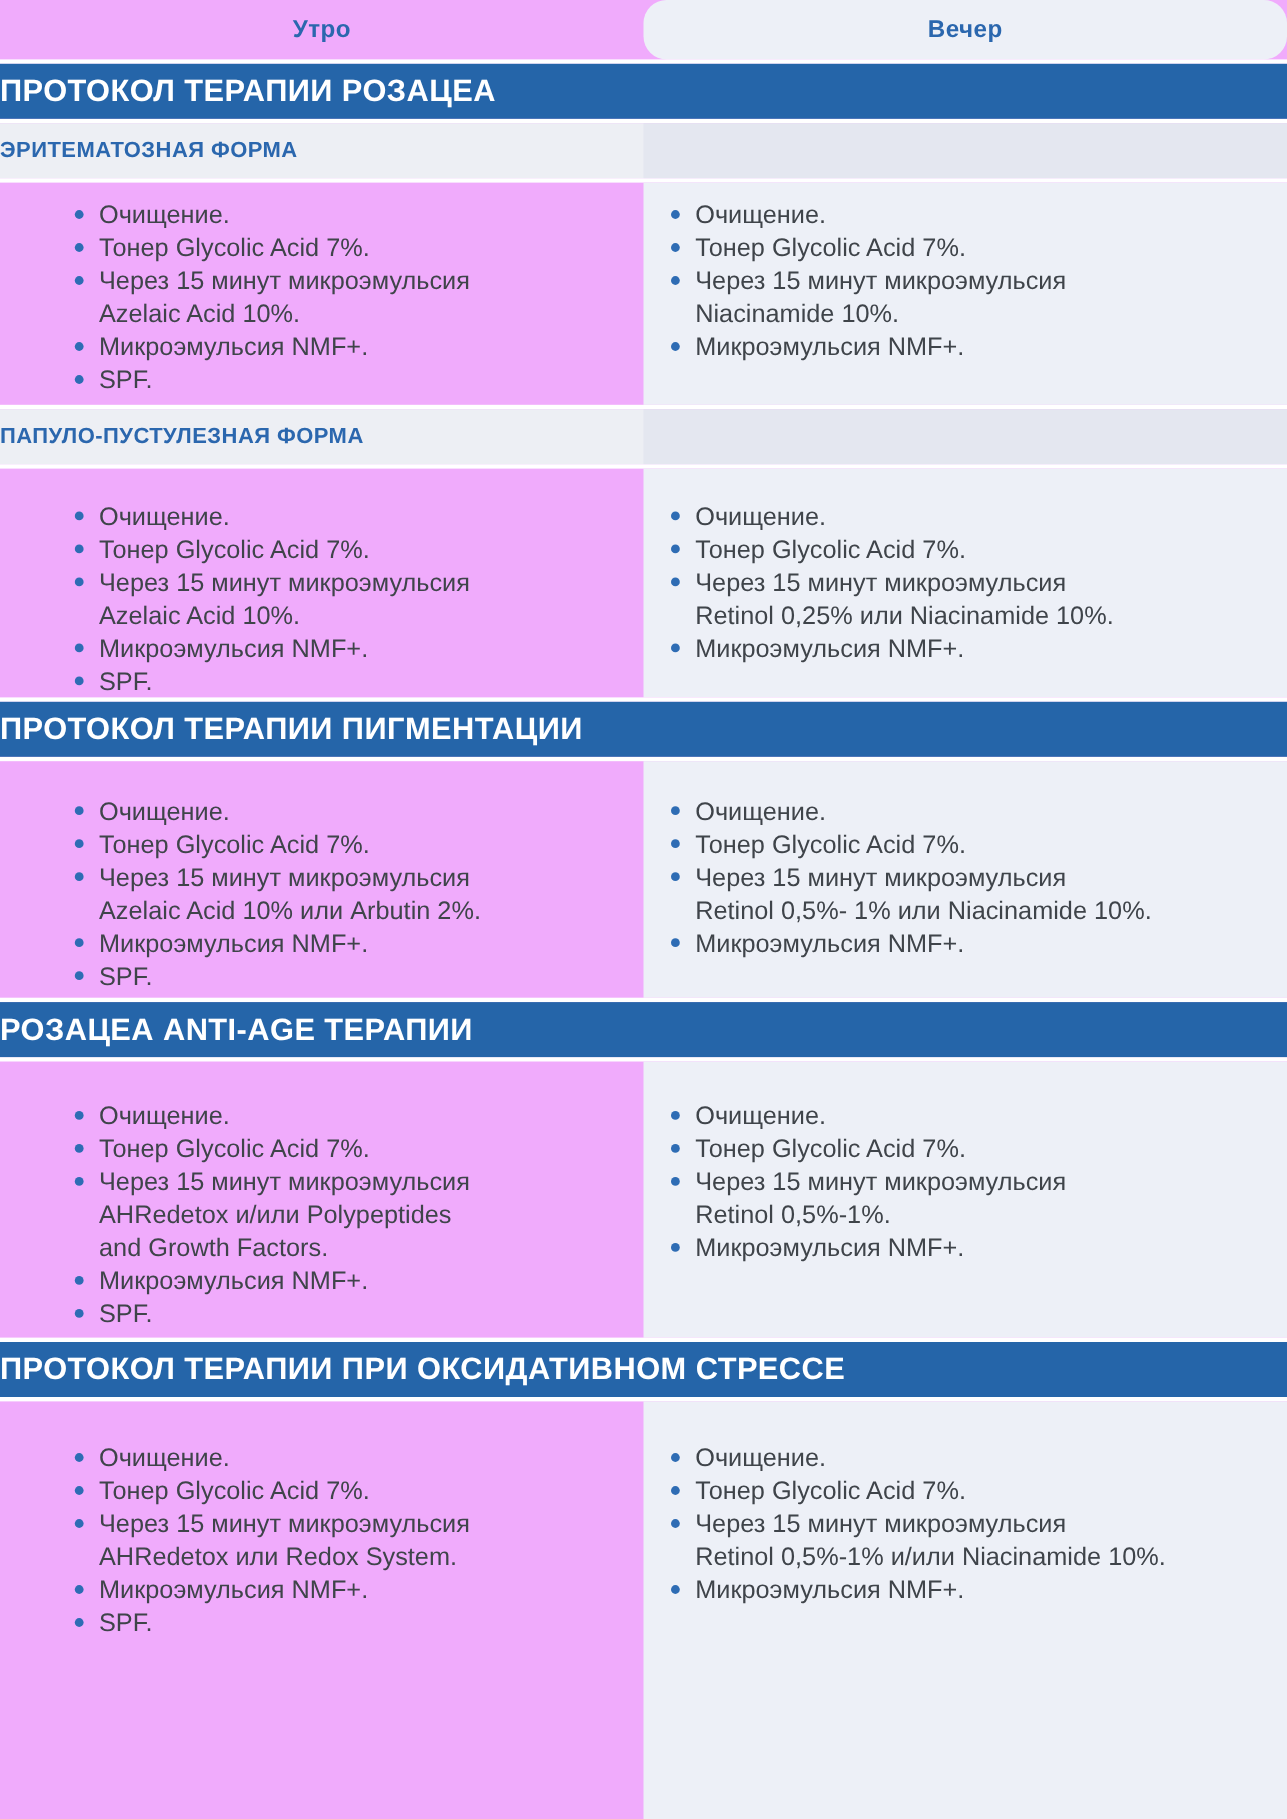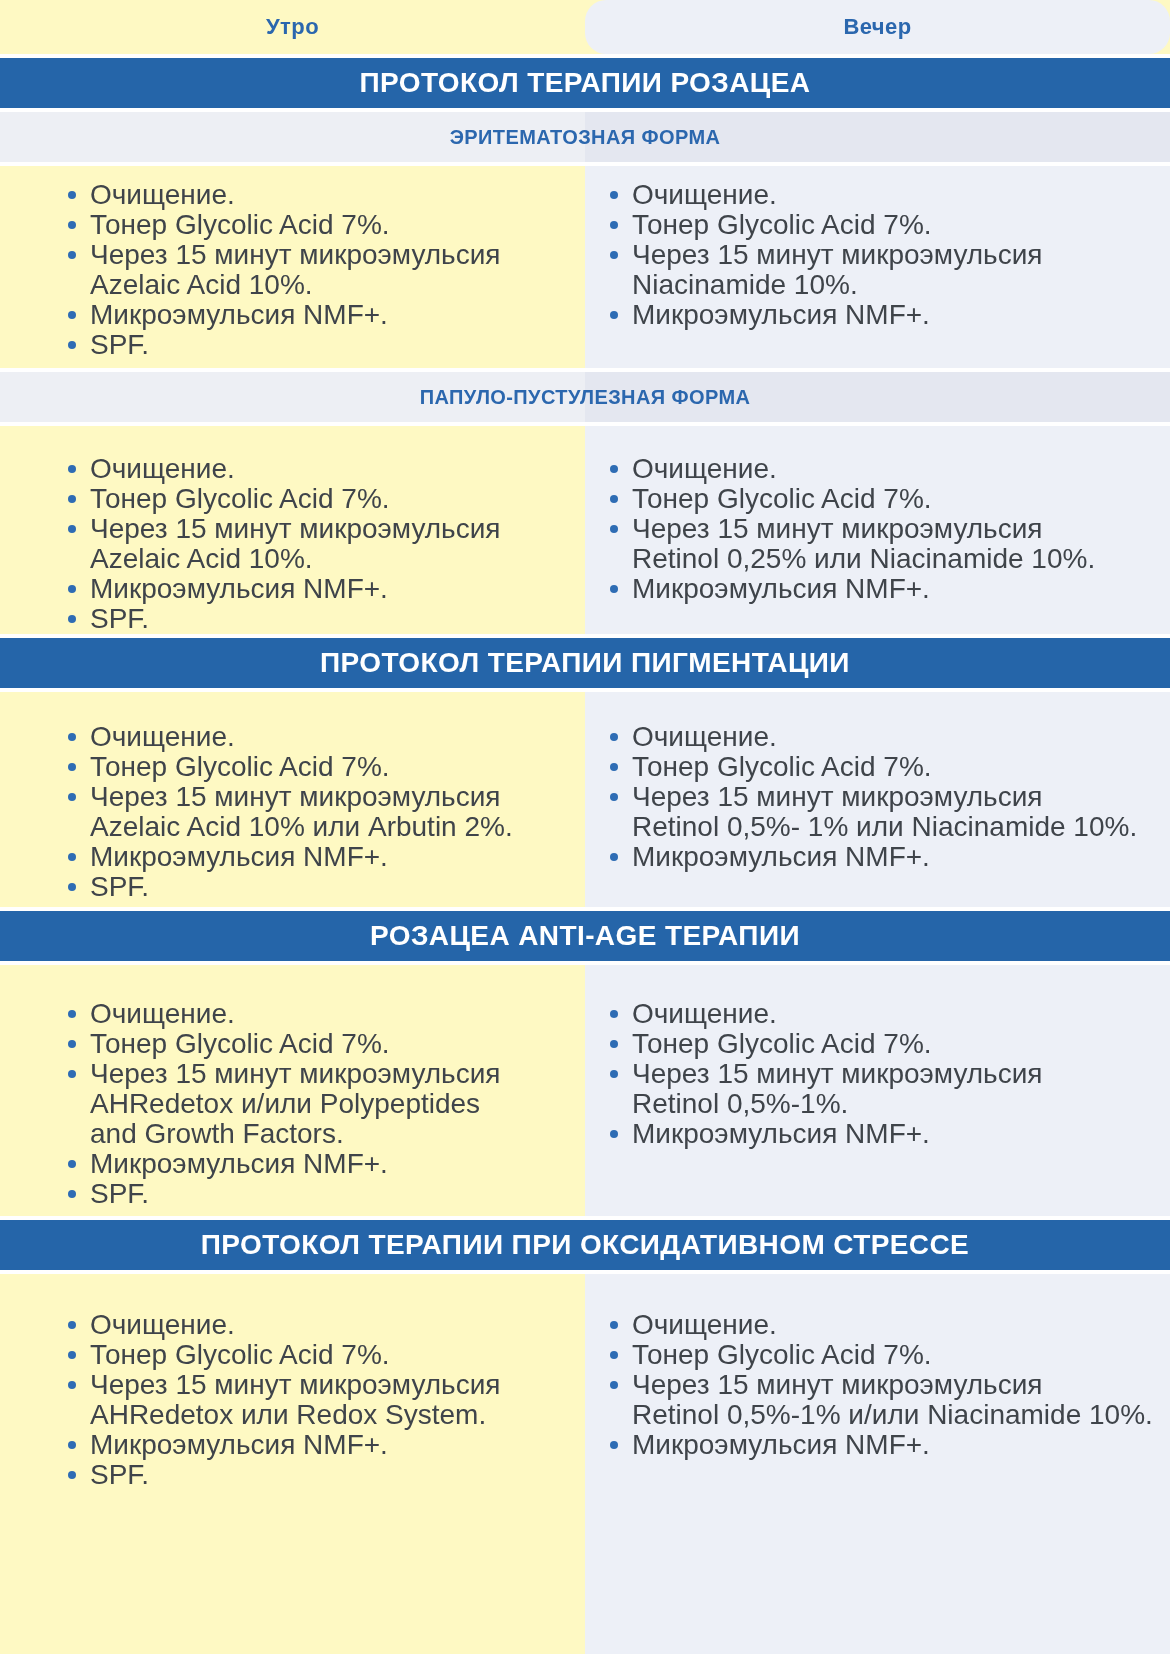--- a/index.html
+++ b/index.html
@@ -1,49 +1,49 @@
 <!DOCTYPE html>
 <html><head>
 <meta charset="utf-8">
 <style>
   html,body{margin:0;padding:0;background:#fff;}
   .page{
-    width:1170px;height:1654px;background:#fef9c3;
+    width:1170px;height:1654px;background:#f0abfc;
     font-family:"Liberation Sans",sans-serif;
     display:flex;flex-direction:column;overflow:hidden;
   }
   .row-gap{height:4px;flex:0 0 auto;background:#ffffff;}
   
   .header-row{height:54px;flex:0 0 auto;display:flex;}
   .header-cell{
     width:585px;display:flex;align-items:center;justify-content:center;
     font-weight:bold;font-size:22px;color:#2b67ae;letter-spacing:.4px;
   }
   .header-cell.evening{background:#edf0f7;border-radius:21px;}
   
   .banner{
-    height:50px;flex:0 0 auto;display:flex;align-items:center;justify-content:center;
+    height:50px;flex:0 0 auto;display:flex;align-items:center;
     font-weight:bold;letter-spacing:.4px;position:relative;
   }
   .banner.dark{background:#2565a9;color:#ffffff;font-size:28px;}
   .banner.light{background:#edeff4;color:#2b67ae;font-size:20px;}
   .banner.light::after{
     content:"";position:absolute;top:0;right:0;width:585px;height:100%;
     background:rgba(196,206,228,.22);
   }
   .banner .banner-text{position:relative;z-index:1;}
   
   .content-row{display:flex;flex:0 0 auto;--pt:26px;}
   .content-row.grow{flex:1 1 auto;}
   .col{width:585px;box-sizing:border-box;padding-top:var(--pt);}
   .col.evening{background:#edf0f7;}
   ul.list{margin:0;padding:0 8px 0 66px;list-style:none;}
   .col.evening ul.list{padding-left:23px;}
   li.item{
-    position:relative;padding-left:24px;font-size:28px;line-height:30px;
+    position:relative;padding-left:24px;font-size:23px;line-height:30px;
     color:#3f444a;white-space:pre-line;
   }
   li.item::before{
     content:"";position:absolute;left:2px;top:11px;width:8px;height:8px;
     border-radius:50%;background:#2e6cb4;
   }
 </style>
 </head>
 <body>
 

